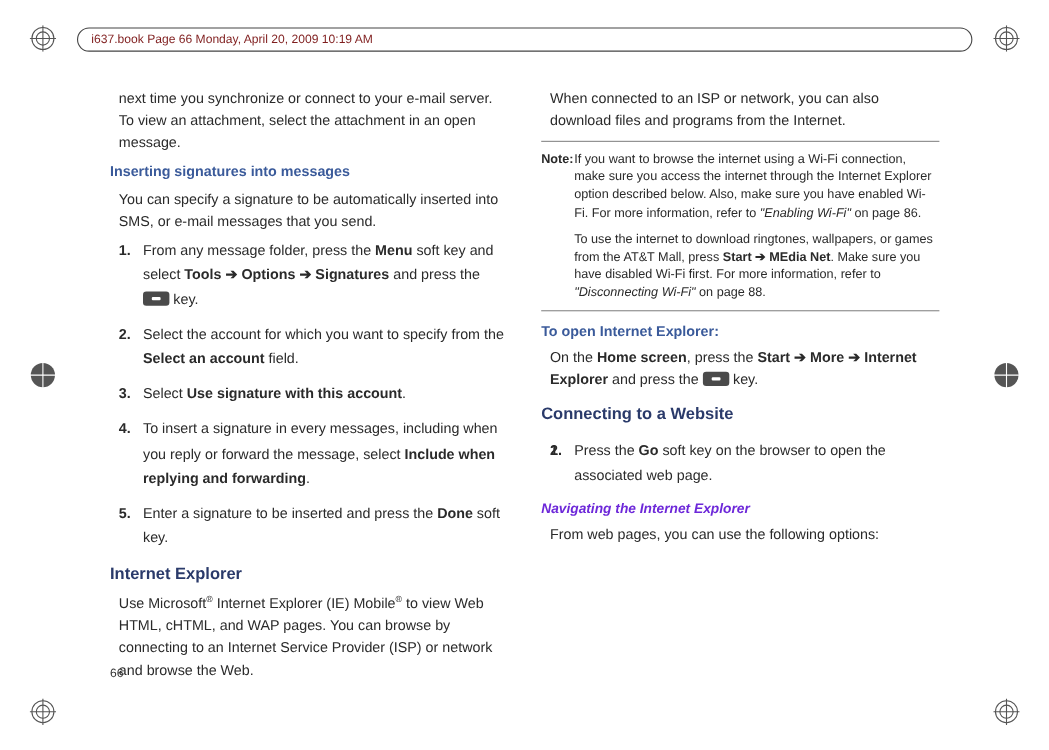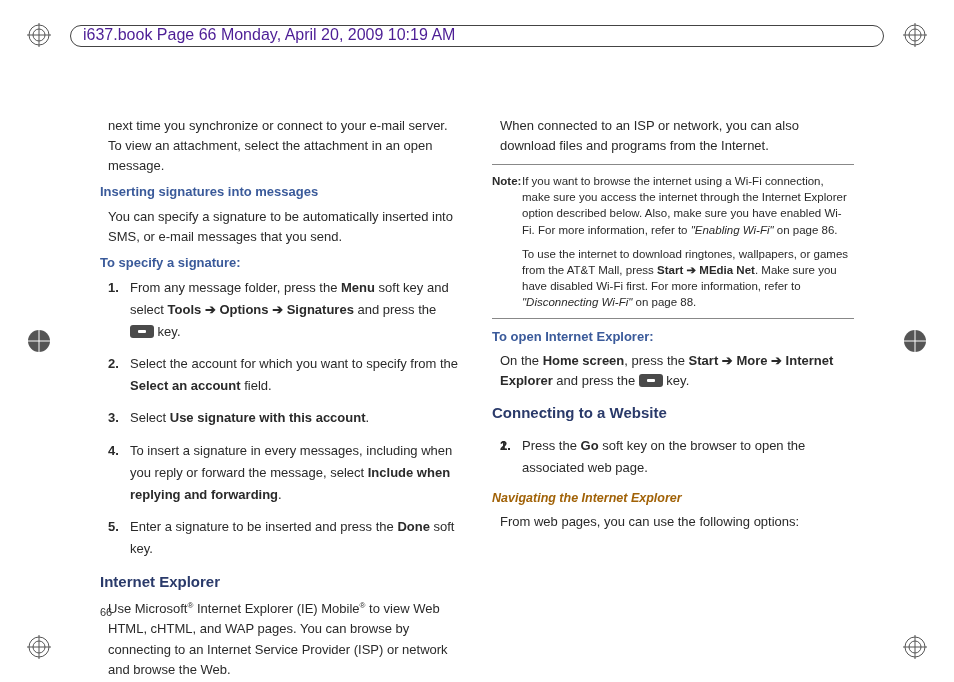--- a/index.html
+++ b/index.html
@@ -32,46 +32,46 @@
   
   .header-bar {
     position: absolute;
     top: 25px;
     left: 70px;
     right: 70px;
     height: 22px;
     border: 1px solid #444;
     border-radius: 11px;
     display: flex;
+    align-items: center;
     padding: 0 12px;
-    font-size: 16px;
-    color: #4c1d95;
+    font-size: 11px;
+    color: #7f1d1d;
   }
 
   
   .page {
     position: absolute;
     top: 80px;
     left: 100px;
     right: 100px;
     bottom: 50px;
     display: flex;
     gap: 30px;
-    margin-top: 36px;
   }
   .col {
     flex: 1;
     font-size: 13px;
     line-height: 1.55;
     color: #2a2a2a;
   }
   .col p { margin-bottom: 6px; }
 
   .sub-blue   { color: #3a5a9a; font-weight: bold; font-size: 13px; margin: 6px 0 4px; }
-  .sub-navy   { color: #a16207; font-weight: bold; font-size: 12.5px; font-style: italic; margin: 6px 0 4px; }
+  .sub-navy   { color: #6d28d9; font-weight: bold; font-size: 12.5px; font-style: italic; margin: 6px 0 4px; }
   .heading-sec { color: #2a3a6a; font-weight: bold; font-size: 15px; margin: 10px 0 6px; }
 
   .body-indent { padding-left: 8px; }
 
   .num-list { list-style: none; padding-left: 30px; }
   .num-list li { position: relative; margin-bottom: 10px; line-height: 1.7; }
   .num-list li .n { position: absolute; left: -22px; font-weight: bold; }
 
   .bullet-list { list-style: none; padding-left: 44px; font-size: 12px; line-height: 1.45; }
   .bullet-list li { position: relative; margin-bottom: 6px; }
@@ -163,21 +163,20 @@
 </div>
 
 <div class="page">
 
   <div class="col">
     <p class="body-indent">next time you synchronize or connect to your e-mail server. To view an attachment, select the attachment in an open message.</p>
 
     <div class="sub-blue">Inserting signatures into messages</div>
     <p class="body-indent">You can specify a signature to be automatically inserted into SMS, or e-mail messages that you send.</p>
 
-    <div class="sub-blue">To specify a signature:</div>
 
     <ol class="num-list">
       <li><span class="n">1.</span>
         <span>From any message folder, press the </span><span class="b">Menu</span><span> soft key and select </span><span class="b">Tools</span> <span class="arrow">➔</span> <span class="b">Options</span> <span class="arrow">➔</span> <span class="b">Signatures</span><span> and press the </span><span class="key-icon"></span><span> key.</span>
       </li>
       <li><span class="n">2.</span>
         <span>Select the account for which you want to specify from the </span><span class="b">Select an account</span><span> field.</span>
       </li>
       <li><span class="n">3.</span>
         <span>Select </span><span class="b">Use signature with this account</span><span>.</span>

